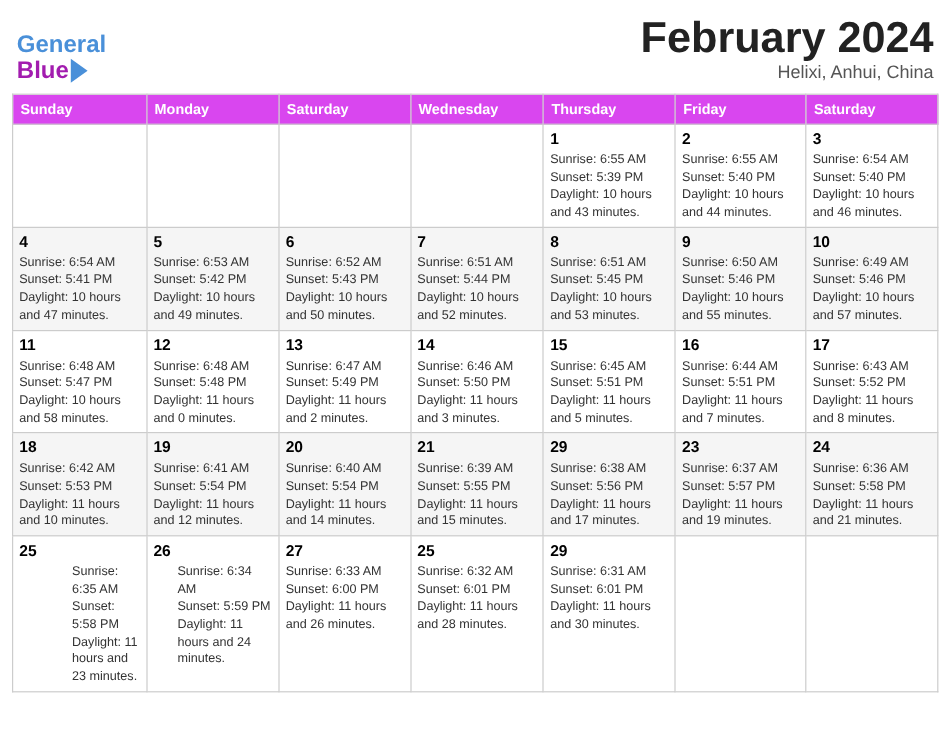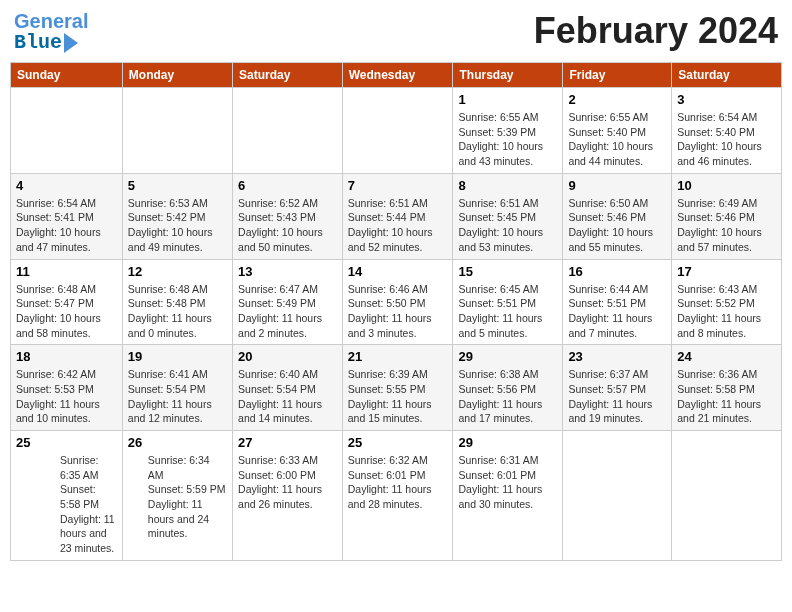--- a/index.html
+++ b/index.html
@@ -13,21 +13,21 @@
     .header {
       display: flex;
       justify-content: space-between;
       align-items: flex-start;
       margin-bottom: 8px;
       padding: 0 4px;
     }
     .logo {
       display: flex;
       align-items: flex-start;
-      margin-top: 0;
+      margin-top: 16px;
     }
     .logo-text {
       font-size: 20px;
       font-weight: bold;
       color: #333;
       line-height: 1.1;
     }
     .logo-text span {
       color: #4a90d9;
     }
@@ -50,21 +50,21 @@
     .subtitle {
       font-size: 15px;
       color: #555;
     }
     .calendar {
       width: 100%;
       border-collapse: collapse;
       font-size: 11px;
     }
     .calendar th {
-      background: #c2410c;
+      background: #d946ef;
       color: #fff;
       text-align: left;
       padding: 5px 6px;
       font-size: 12px;
       font-weight: bold;
       border: 1px solid #ccc;
     }
     .calendar td {
       border: 1px solid #ccc;
       vertical-align: top;
@@ -94,27 +94,28 @@
 </head>
 <body>
 
 <div class="header">
   <div class="logo">
     <div>
       <div class="logo-text">
         <span>General</span>
       </div>
       <div style="display:flex;align-items:center;">
-        <span class="logo-text" style="color:#0369a1;font-family:Liberation Mono, monospace;">Blue</span>
+        <span class="logo-text" style="color:#a21caf;">Blue</span>
         <div class="logo-arrow"></div>
       </div>
     </div>
   </div>
   <div class="title-block">
     <div class="month-title">February 2024</div>
+    <div class="subtitle">Helixi, Anhui, China</div>
   </div>
 </div>
 
 <table class="calendar">
   <thead>
     <tr>
     <th>Sunday</th>
         <th>Monday</th>
         <th>Saturday</th>
         <th>Wednesday</th>

